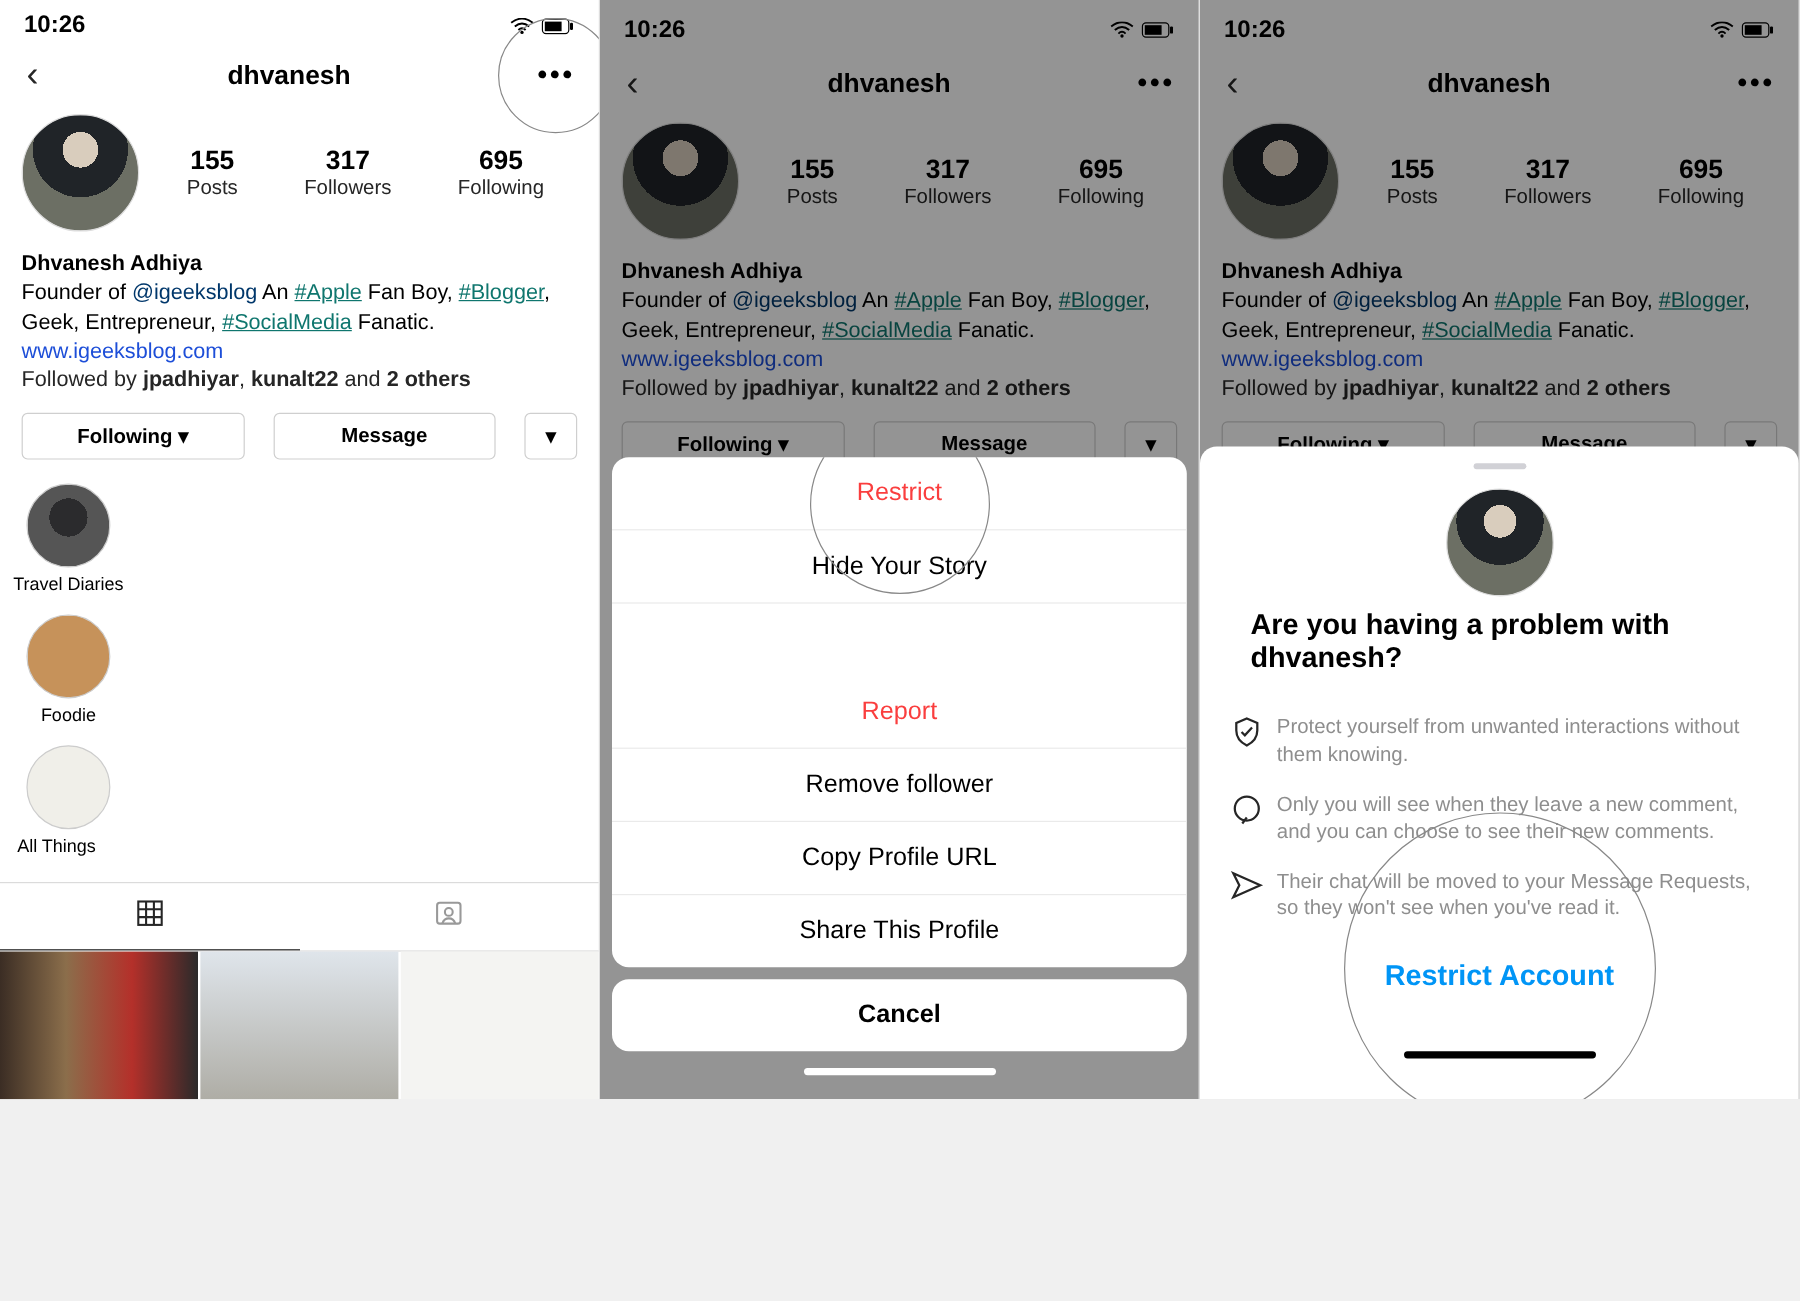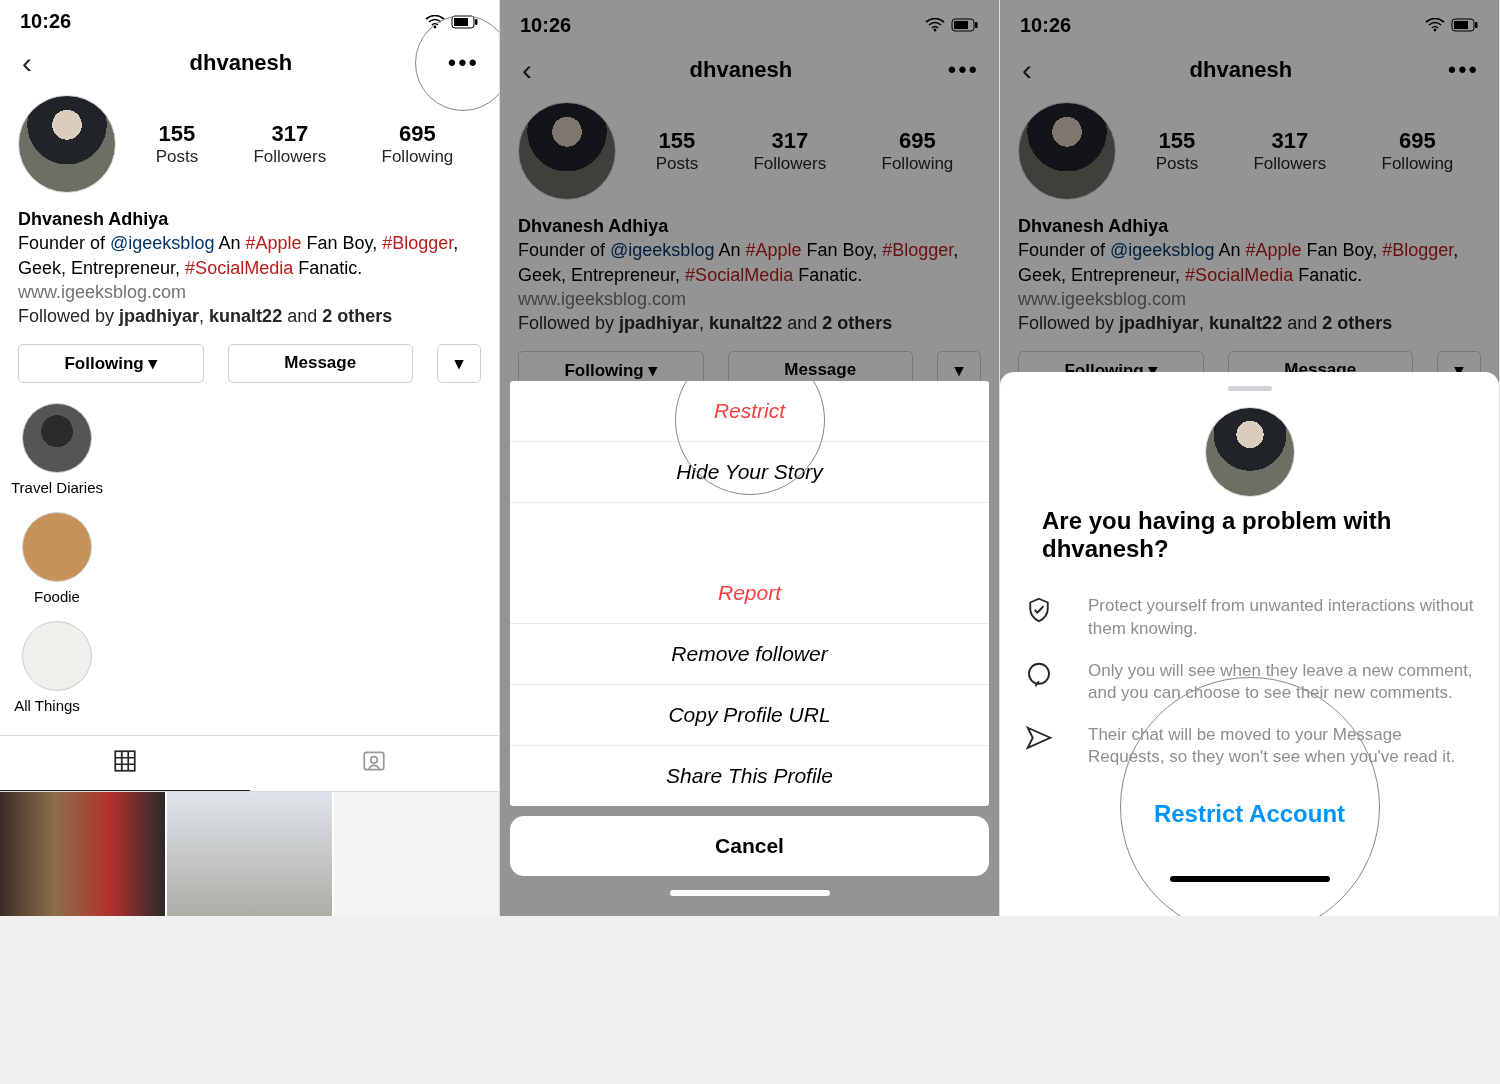--- a/index.html
+++ b/index.html
@@ -19,22 +19,22 @@
   .avatar { width: 98px; height: 98px; border-radius: 50%; background: radial-gradient(circle at 50% 30%, #d9cdbd 0 18%, #202428 18% 48%, #6c6f64 48% 100%); border: 1px solid #ddd; }
   .avatar.small { width: 90px; height: 90px; }
   .stats { flex: 1; display: flex; justify-content: space-around; margin-left: 12px; }
   .stat { text-align: center; }
   .stat-num { font-size: 22px; font-weight: 600; }
   .stat-lbl { font-size: 17px; color: #262626; }
   .bio { padding: 2px 18px 10px; font-size: 18px; line-height: 1.35; }
   .bio b { font-weight: 700; }
   .bio-apple::after { content: "\f8ff"; font-family: -apple-system; margin-left: 4px; }
   .mention { color: #00376b; }
-  .hashtag { color: #b91c1c; }
-  .link { color: #737373; }
+  .hashtag { color: #0f766e; text-decoration: underline; }
+  .link { color: #1d4ed8; }
   .followed { color: #262626; }
   .btn-row { display: flex; gap: 24px; padding: 6px 18px 14px; }
   .btn { flex: 1; border: 1px solid #cfcfcf; border-radius: 5px; background: #fff; text-align: center; padding: 8px 0; font-weight: 600; font-size: 17px; cursor: pointer; }
   .btn-sm { flex: 0 0 44px; }
   .highlights { display: flex; gap: 16px; padding: 6px 18px 14px; flex-direction: column; }
   .hl { display: flex; flex-direction: column; align-items: center; width: 78px; }
   .hl-ring { width: 70px; height: 70px; border-radius: 50%; border: 1px solid #ccc; background: #bba; }
   .hl-ring.n1 { background: radial-gradient(circle at 50% 40%, #2b2b2d 0 30%, #555 30% 100%); }
   .hl-ring.n2 { background: radial-gradient(circle, #c6925a 0 100%); }
   .hl-ring.n3 { background: #f0efe9; }
@@ -50,33 +50,33 @@
   .cell.sit   { background: linear-gradient(#dcd6c9, #5e6759); }
   .cell.col   { display: grid; grid-template-columns: 1fr 1fr; grid-template-rows: 1fr 1fr; gap: 2px; }
   .cell.col > div { background: #a7b2b9; }
   .cell.guy   { background: #3a3228; }
   .tabbar { display: flex; justify-content: space-around; align-items: center; height: 58px; border-top: 1px solid #dbdbdb; background: #fafafa; }
   .tabbar svg { width: 28px; height: 28px; }
   .home-ind { height: 6px; width: 160px; background: #000; border-radius: 4px; margin: 0 auto 10px; }
 
   
   .sheet-wrap { position: absolute; left: 0; right: 0; bottom: 0; z-index: 10; padding: 10px; }
-  .sheet { background: #fff; border-radius: 3px; overflow: hidden; font-style: italic; }
+  .sheet { background: #fff; border-radius: 14px; overflow: hidden; }
   .sheet-item { text-align: center; padding: 18px 0; font-size: 21px; border-bottom: 1px solid #eaeaea; cursor: pointer; }
   .sheet-item:last-child { border-bottom: none; }
   .sheet-item.destructive { color: #fa3e3e; }
   .cancel { background: #fff; border-radius: 14px; margin-top: 10px; text-align: center; padding: 18px 0; font-size: 21px; font-weight: 600; cursor: pointer; }
   .restrict-hl { position: absolute; width: 150px; height: 150px; border: 1px solid #888; border-radius: 50%; left: 50%; top: -36px; transform: translateX(-50%); pointer-events: none; z-index: 11; }
 
   
   .card { position: absolute; left: 0; right: 0; bottom: 0; background: #fff; border-radius: 14px 14px 0 0; z-index: 10; padding: 10px 0 24px; }
   .grabber { width: 44px; height: 5px; background: #d1d1d6; border-radius: 3px; margin: 4px auto 16px; }
   .card-title { font-size: 24px; font-weight: 700; text-align: left; padding: 10px 42px 22px; }
   .card-list { padding: 0 24px; }
-  .card-row { display: flex; align-items: flex-start; gap: 34px; padding: 10px 0; color: #8e8e8e; font-size: 17px; line-height: 1.3; }
+  .card-row { display: flex; align-items: flex-start; gap: 10px; padding: 10px 0; color: #8e8e8e; font-size: 17px; line-height: 1.3; }
   .card-row svg { flex: 0 0 30px; width: 30px; height: 30px; stroke: #262626; fill: none; stroke-width: 1.5; }
   .card-cta { text-align: center; font-size: 24px; font-weight: 600; color: #0095f6; padding: 22px 0 8px; cursor: pointer; position: relative; }
   .cta-hl { position: absolute; width: 260px; height: 260px; border: 1px solid #888; border-radius: 50%; left: 50%; top: 50%; transform: translate(-50%, -50%); pointer-events: none; }
 </style>
 </head>
 <body>
 
 <div class="wrap">
 
   <div class="phone">

